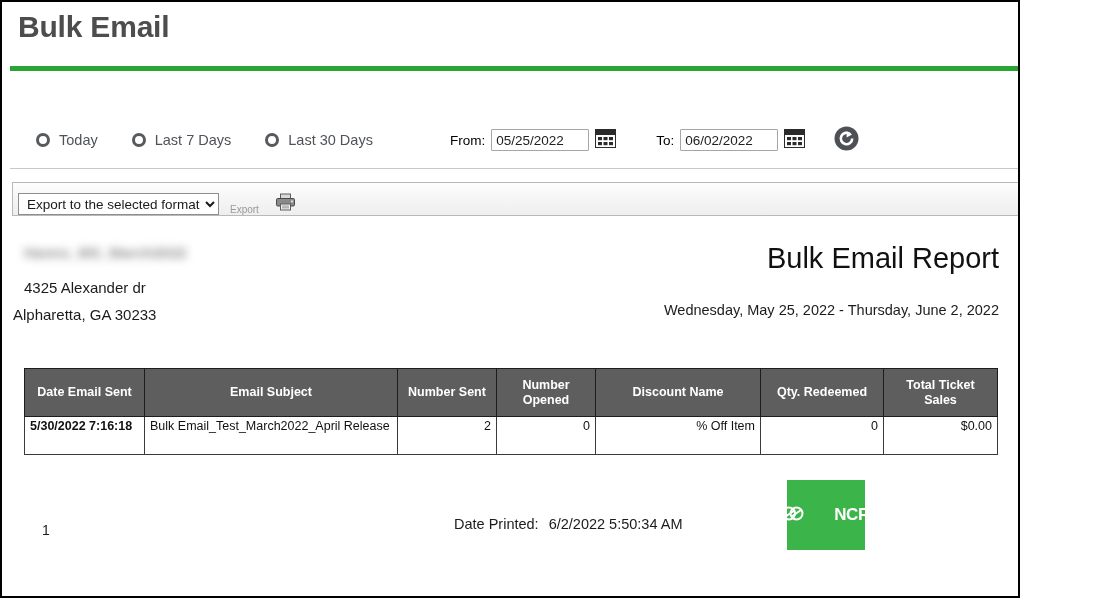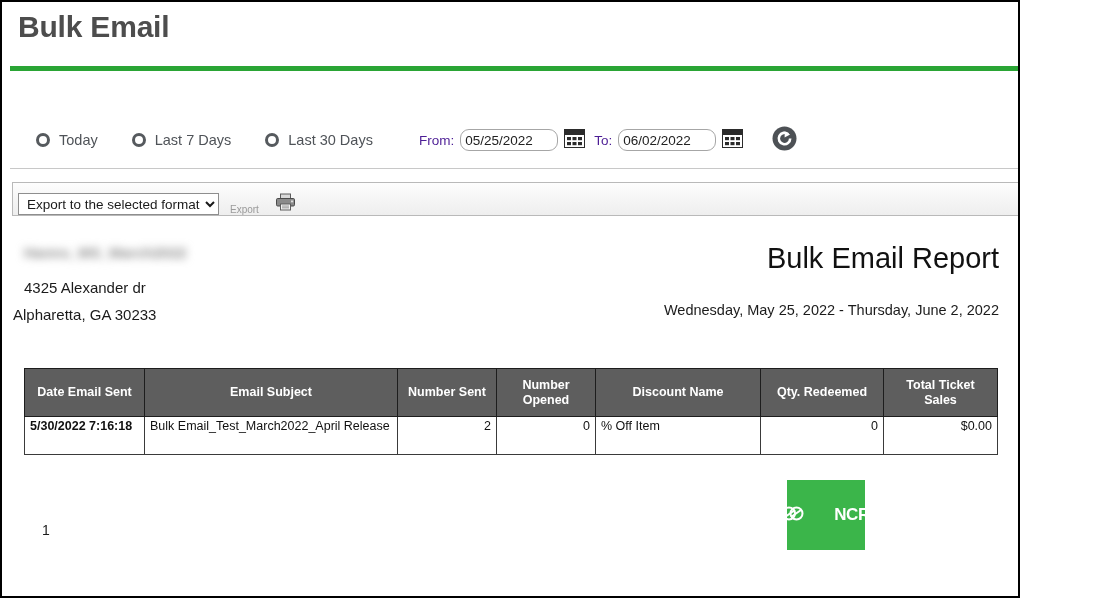--- a/index.html
+++ b/index.html
@@ -68,28 +68,29 @@
     font-size: 14.5px;
     color: #4f5358;
   }
   .date-group {
     display: flex;
     align-items: center;
     margin-left: 12px;
   }
   .date-label {
     font-size: 13.5px;
-    color: #4c1d95;
+    color: #000000;
     margin-right: 6px;
+    margin-left: 31px;
   }
   .date-input {
     width: 98px;
     height: 22px;
     border: 1px solid #a6a6a6;
-    border-radius: 9px;
+    border-radius: 1px;
     background: #ffffff;
     font-family: "Liberation Sans", sans-serif;
     font-size: 13.5px;
     color: #222;
     padding: 0 4px;
     text-align: left;
   }
   .cal-icon { margin: 0 9px 0 6px; display: block; }
   .refresh-icon { margin-left: 20px; display: block; }
 
@@ -196,21 +197,21 @@
     font-size: 12.5px;
     color: #111111;
     padding: 2px 5px;
     height: 38px;
     vertical-align: top;
     line-height: 1.2;
   }
   td.c-date   { text-align: left; width: 120px; font-weight: bold; }
   td.c-subj   { text-align: left; }
   td.c-num    { text-align: right; }
-  td.c-disc   { text-align: left; }
+  td.c-disc   { text-align: right; }
   .col-date { width: 120px; }
   .col-subj { width: 253px; }
   .col-sent { width: 99px; }
   .col-open { width: 99px; }
   .col-disc { width: 165px; }
   .col-qty  { width: 123px; }
   .col-tot  { width: 114px; }
 
   
   .footer-page {
@@ -369,20 +370,23 @@
           <td class="c-num">2</td>
           <td class="c-num">0</td>
           <td class="c-disc">% Off Item</td>
           <td class="c-num">0</td>
           <td class="c-num">$0.00</td>
         </tr>
       </tbody>
     </table>
 
     <div class="footer-page">1</div>
+    <div class="footer-printed">
+      <span>Date Printed:</span><span class="pv">6/2/2022 5:50:34 AM</span>
+    </div>
 
     <div class="ncr-logo">
       <div class="ncr-inner">
         <span>
           <svg width="22" height="15" viewBox="0 0 22 15">
             <circle cx="7" cy="7.5" r="6" fill="none" stroke="#ffffff" stroke-width="2"></circle>
             <circle cx="14.5" cy="7.5" r="6" fill="none" stroke="#ffffff" stroke-width="2"></circle>
             <path d="M3 11 L13 4" stroke="#ffffff" stroke-width="2" fill="none"></path>
             <path d="M9 11 L19 4" stroke="#ffffff" stroke-width="2" fill="none"></path>
           </svg>

